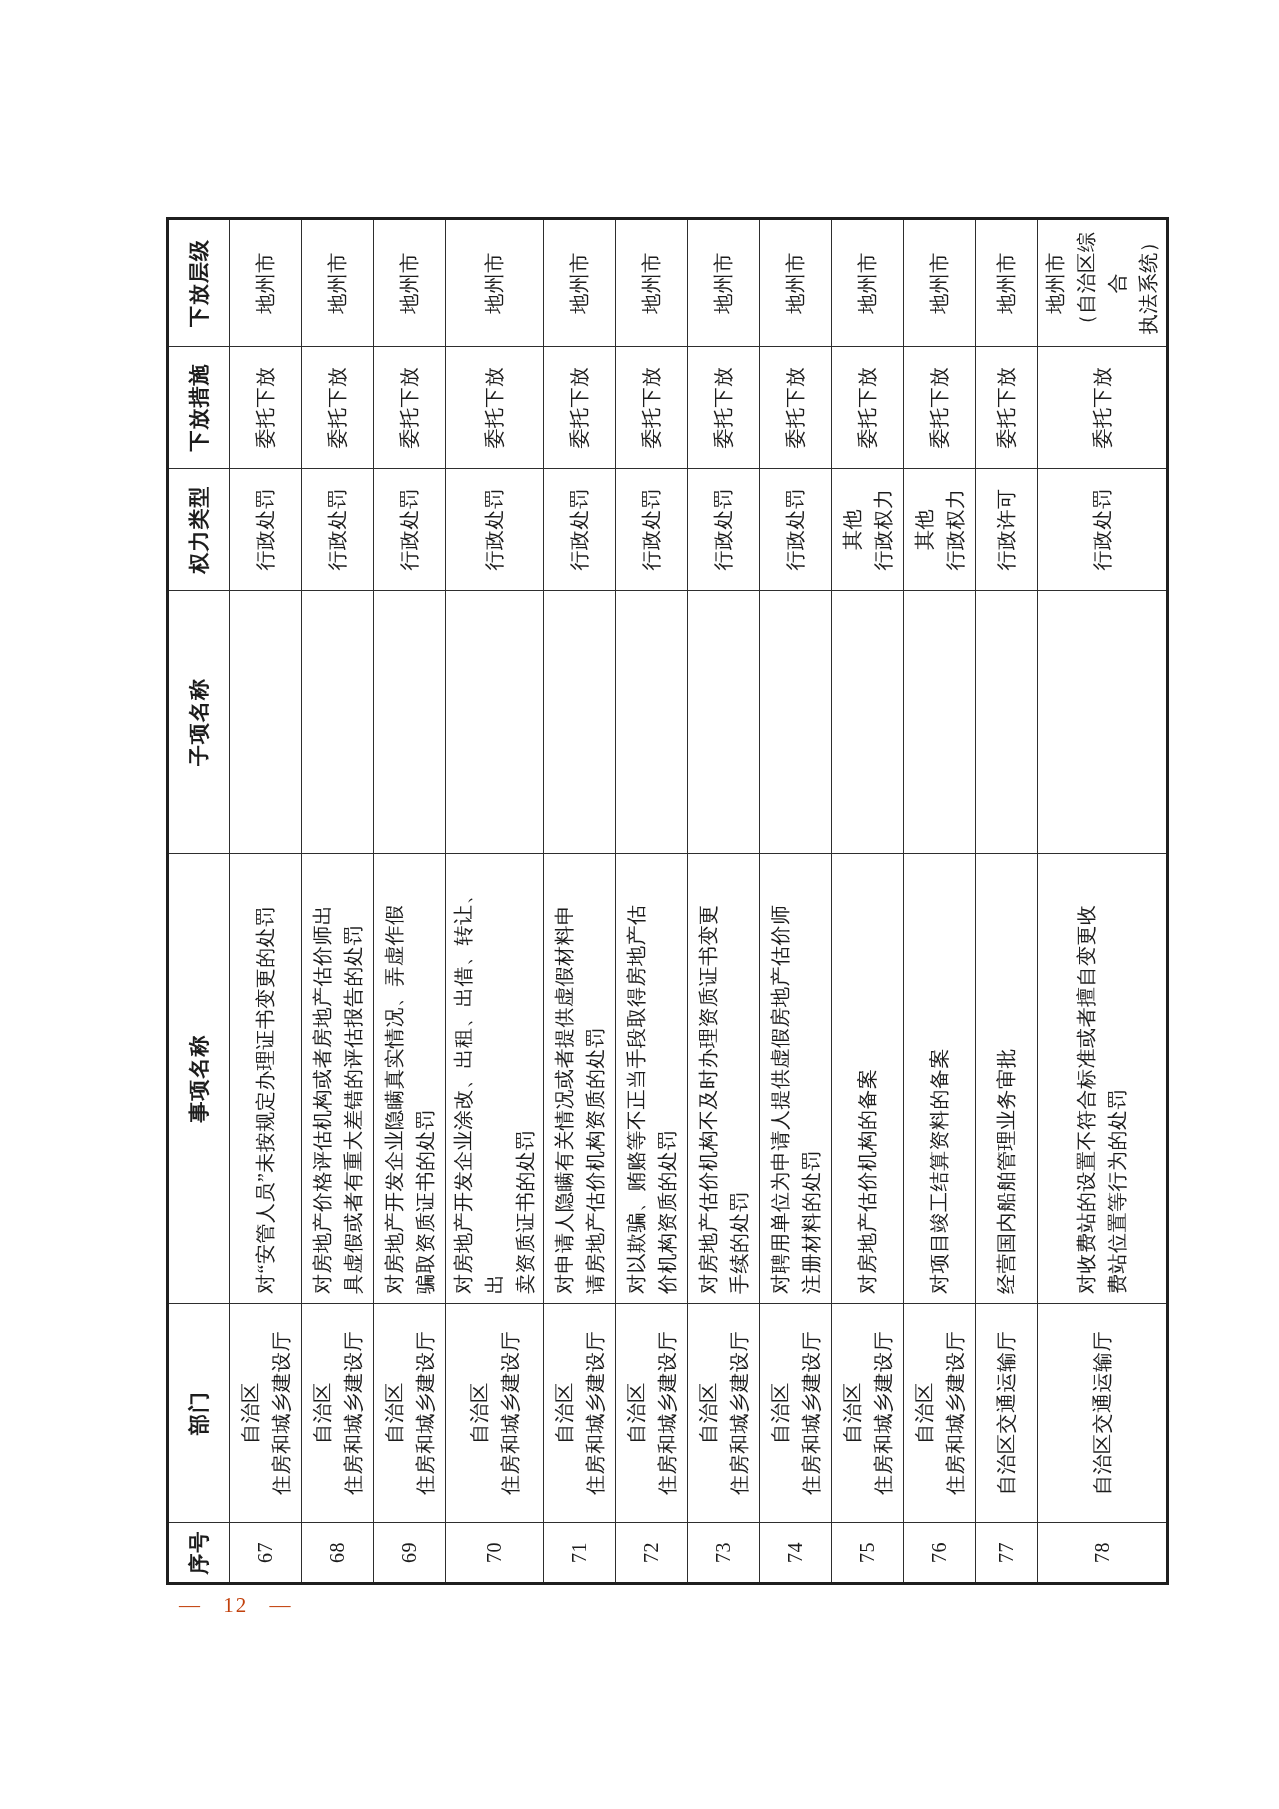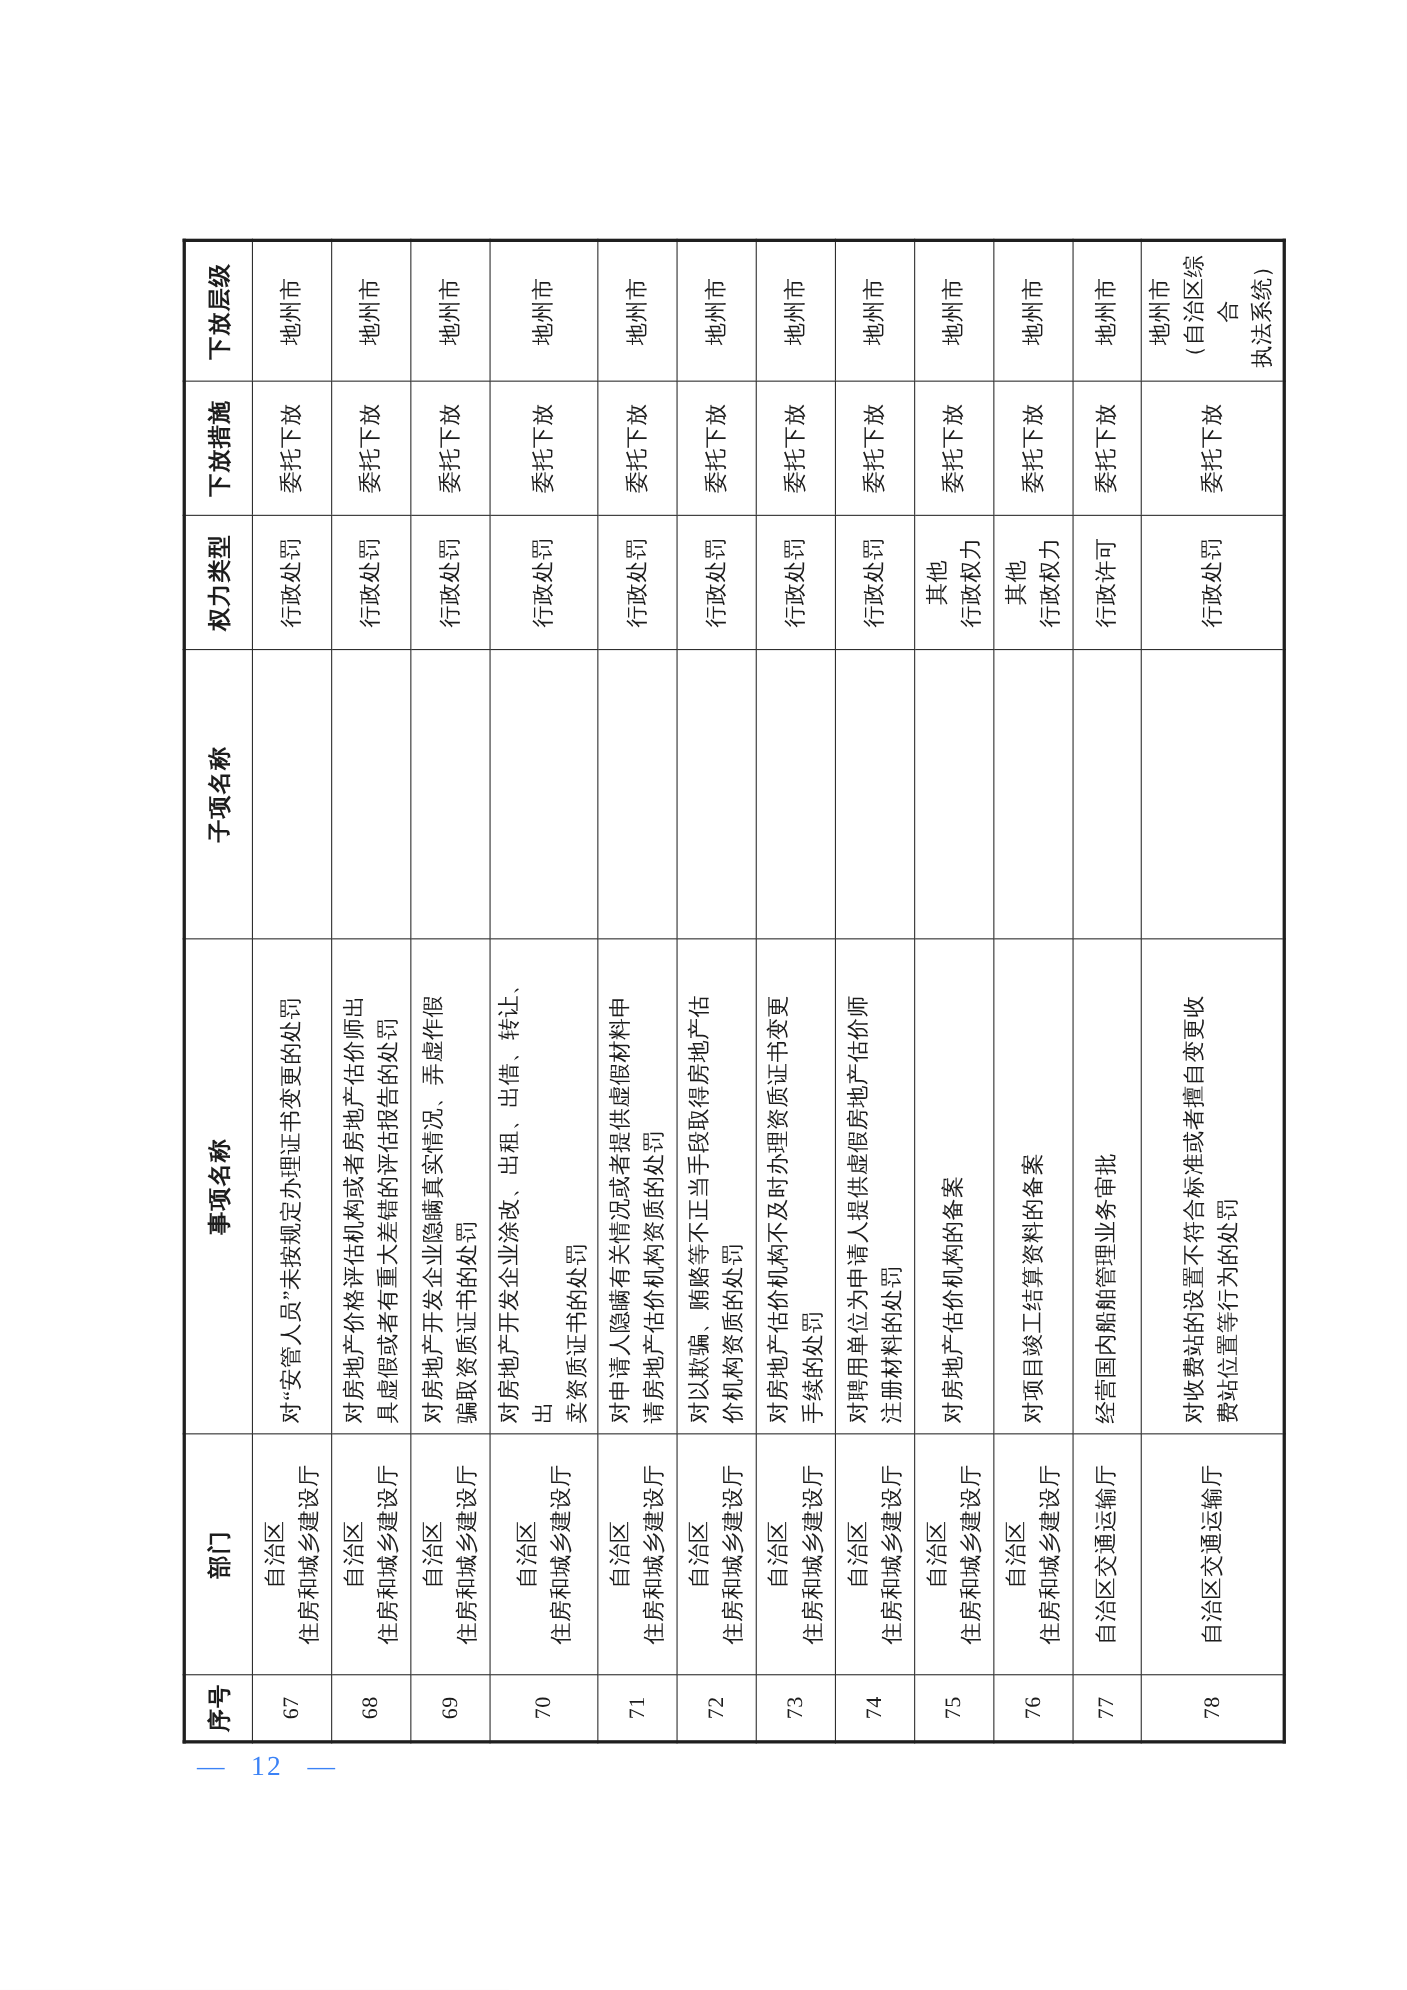--- a/index.html
+++ b/index.html
@@ -53,24 +53,24 @@
   }
   thead tr { height: 62px; }
   tbody tr { height: 72px; }
   tbody tr:nth-child(11) { height: 62px; }
   tbody tr:nth-child(12) { height: 100px; }
 
   .pageno {
     position: absolute;
     left: 179px;
     top: 1593px;
-    font-size: 25px;
+    font-size: 21px;
     letter-spacing: 2px;
     word-spacing: 14px;
-    color: #3b82f6;
+    color: #c2410c;
   }
 </style>
 </head>
 <body>
 
 <div class="page">
 
   <div class="table-rotator">
     <table class="delegation">
       <colgroup>

